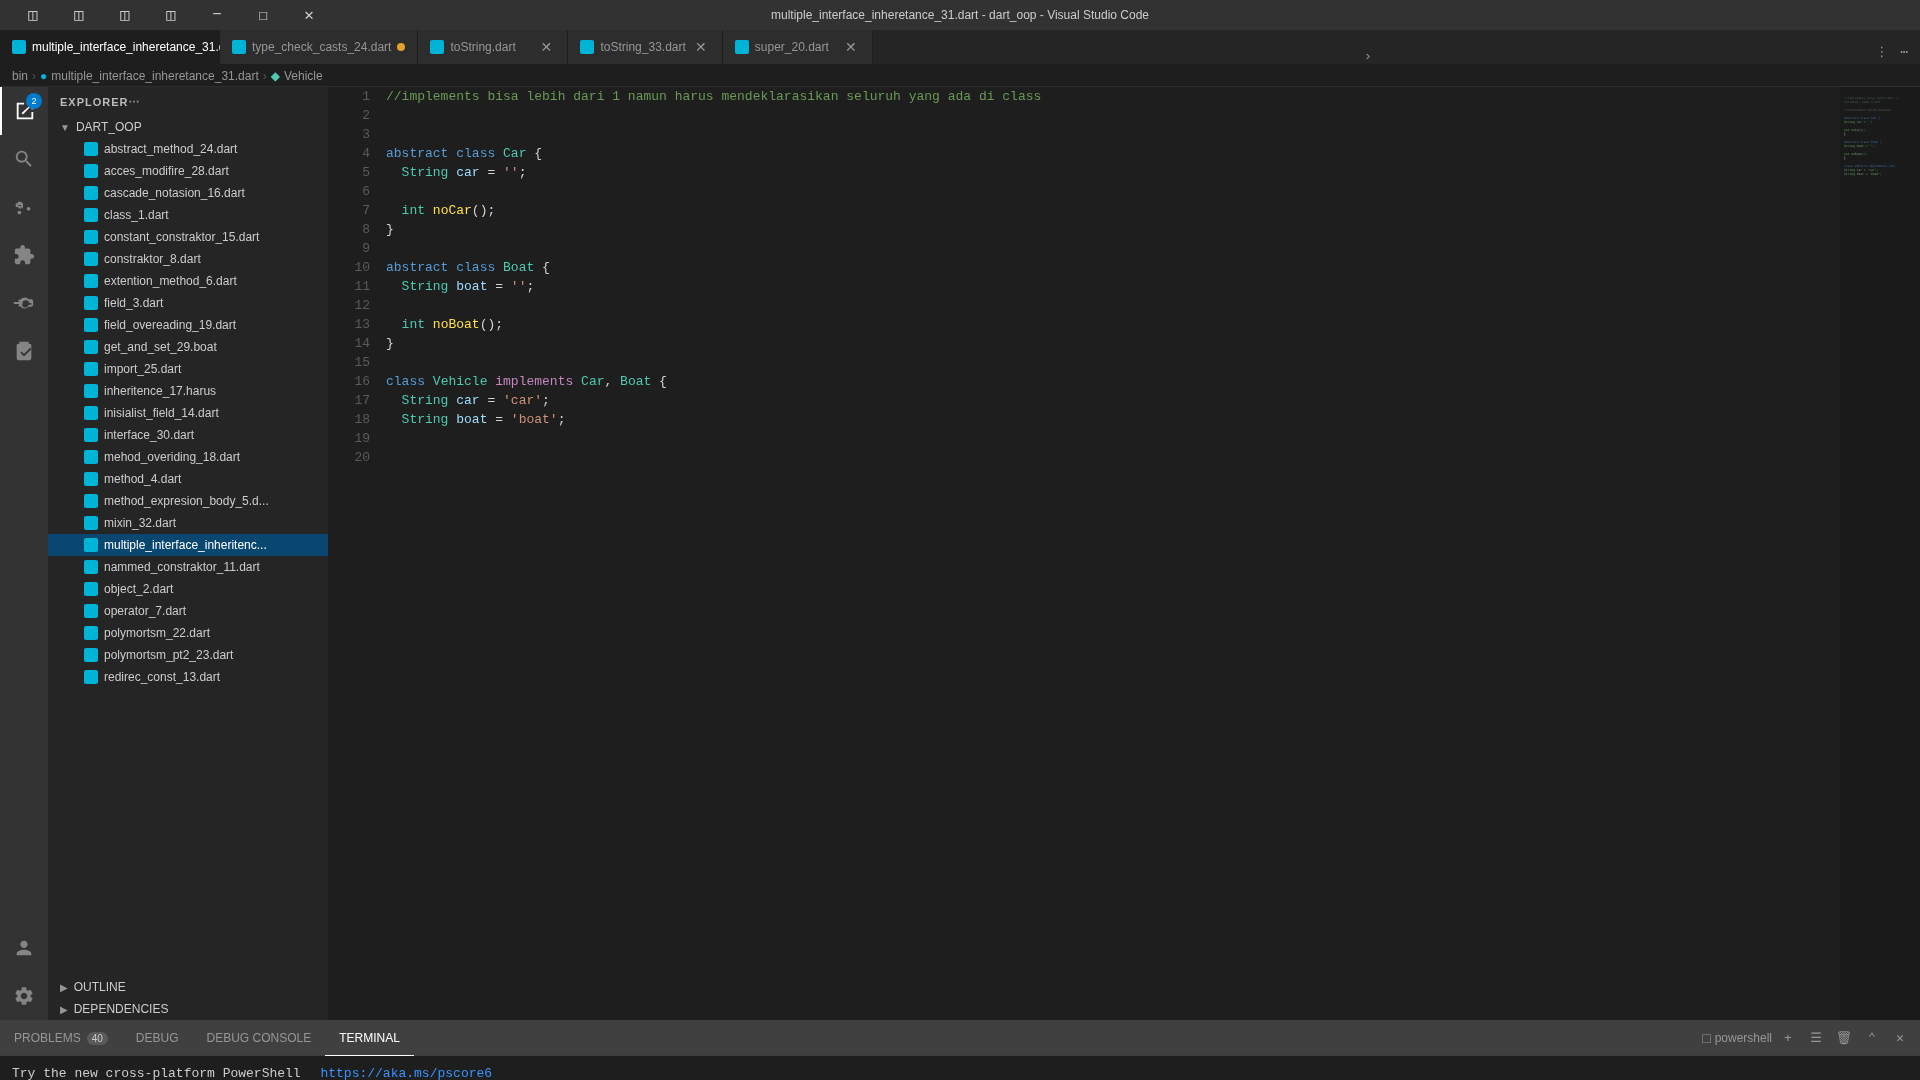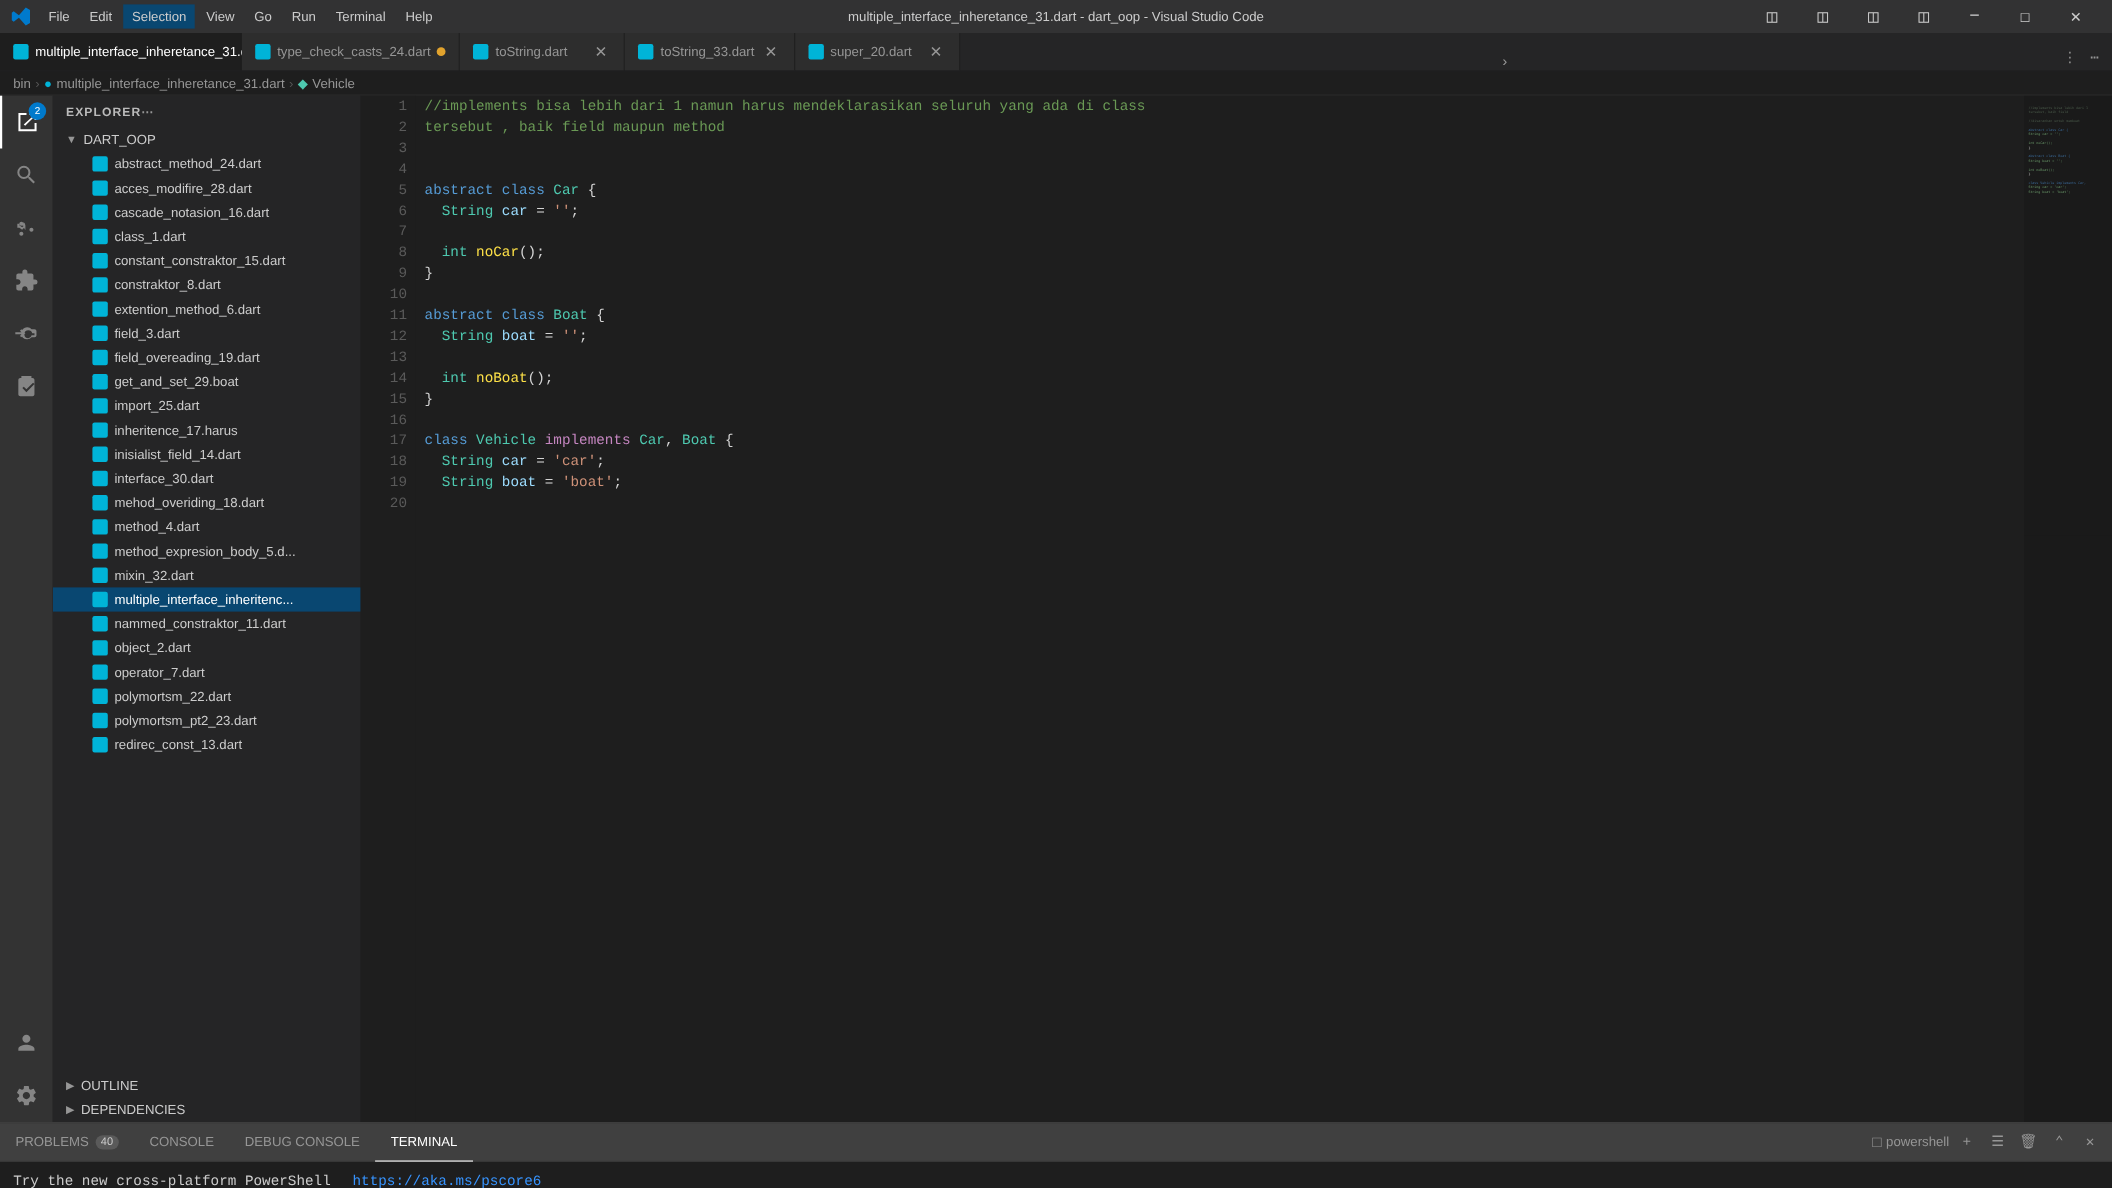--- a/index.html
+++ b/index.html
@@ -84,35 +84,20 @@
     .type { color: #4ec9b0; }
 
     .scrollbar-hide::-webkit-scrollbar { width: 4px; }
     .scrollbar-hide::-webkit-scrollbar-track { background: #1e1e1e; }
     .scrollbar-hide::-webkit-scrollbar-thumb { background: #424242; }
   </style>
 </head>
 <body>
 
 <div class="titlebar">
-  <div class="titlebar-left">
-    <svg width="18" height="18" viewBox="0 0 100 100">
-      <path d="M74.7 4.4L40 44 13.5 23.8 4 31v38l9.5 7.2L40 56l34.7 39.6L96 83.3V16.7L74.7 4.4z" fill="#007acc"></path>
-    </svg>
-    <div class="titlebar-menu">
-      <div class="titlebar-menu-item">File</div>
-      <div class="titlebar-menu-item">Edit</div>
-      <div class="titlebar-menu-item active">Selection</div>
-      <div class="titlebar-menu-item">View</div>
-      <div class="titlebar-menu-item">Go</div>
-      <div class="titlebar-menu-item">Run</div>
-      <div class="titlebar-menu-item">Terminal</div>
-      <div class="titlebar-menu-item">Help</div>
-    </div>
-  </div>
   <div class="titlebar-title">multiple_interface_inheretance_31.dart - dart_oop - Visual Studio Code</div>
   <div class="titlebar-controls">
 
     <div class="titlebar-btn">◫</div>
     <div class="titlebar-btn">◫</div>
     <div class="titlebar-btn">◫</div>
     <div class="titlebar-btn">◫</div>
     <div class="titlebar-btn">−</div>
     <div class="titlebar-btn">☐</div>
     <div class="titlebar-btn close">✕</div>
@@ -356,21 +341,20 @@
       <div class="line-number">16</div>
       <div class="line-number">17</div>
       <div class="line-number">18</div>
       <div class="line-number">19</div>
       <div class="line-number">20</div>
     </div>
     <div class="code-area">
 
       <div class="code-line"><span class="cm">//implements bisa lebih dari 1 namun harus mendeklarasikan seluruh yang ada di class</span></div>
 
-      <div class="code-line"><span class="cm">tersebut , baik field maupun method</span></div>
 
       <div class="code-line"></div>
 
 
       <div class="code-line"></div>
 
       <div class="code-line"><span class="kw">abstract</span><span class="plain"> </span><span class="kw">class</span><span class="plain"> </span><span class="cls">Car</span><span class="plain"> {</span></div>
 
       <div class="code-line"><span class="plain">  </span><span class="type">String</span><span class="plain"> </span><span class="var">car</span><span class="plain"> = </span><span class="str">''</span><span class="plain">;</span></div>
 
@@ -423,21 +407,21 @@
   </div>
 </div>
 
 <div class="panel">
   <div class="panel-tabs">
     <div class="panel-tab">
       <span>PROBLEMS</span>
       <span class="panel-tab-badge problems">40</span>
     </div>
     <div class="panel-tab">
-      <span>CONSOLE</span>
+      <span>DEBUG</span>
     </div>
     <div class="panel-tab">
       <span>DEBUG CONSOLE</span>
     </div>
     <div class="panel-tab active">
       <span>TERMINAL</span>
     </div>
     <div class="panel-actions">
       <div style="display:flex;align-items:center;gap:4px;color:#969696;font-size:12px;font-family:'Segoe UI',sans-serif;">
         <span style="font-size:14px;">□</span>

